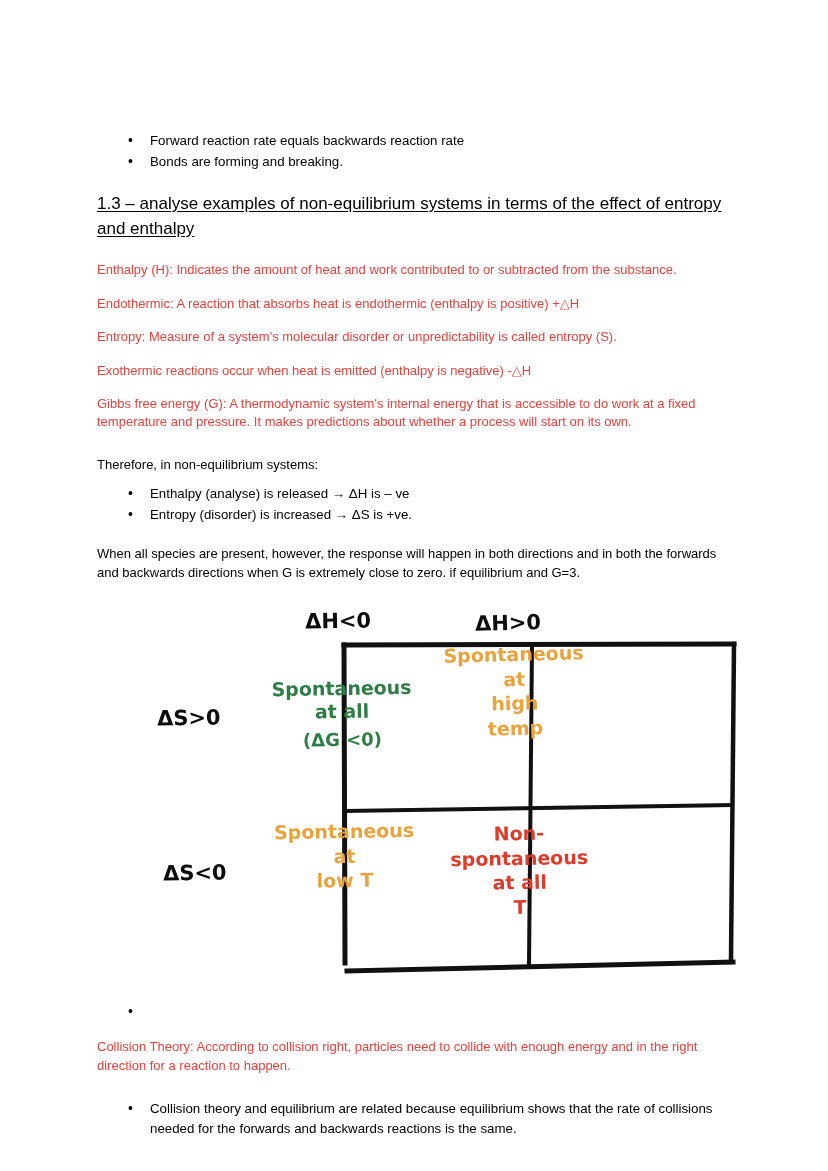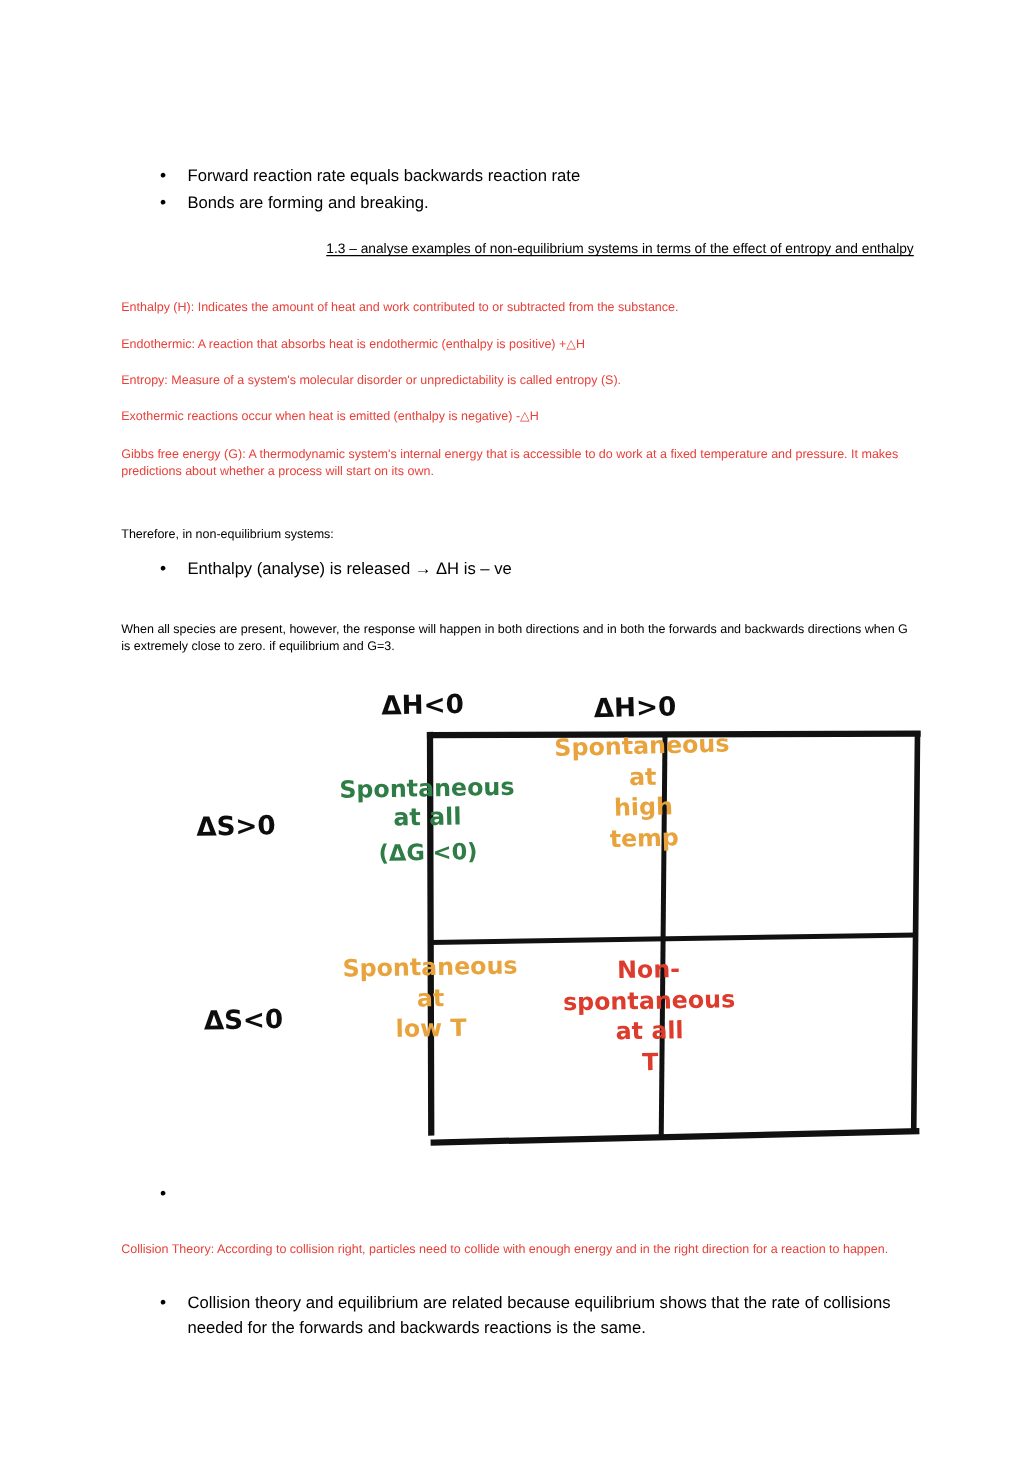--- a/index.html
+++ b/index.html
@@ -25,35 +25,34 @@
 
   .content {
     position: absolute;
     left: 97px;
     top: 118px;
     width: 634px;
   }
 
   
   .para {
-    font-size: 10px;
+    font-size: 13px;
     line-height: 1.42;
     color: #000000;
-    margin: 12px 0 10px 0;
+    margin: 0 0 10px 0;
   }
   .para.red {
     color: #e8403a;
     margin-bottom: 15px;
   }
   .heading {
-    font-size: 11px;
+    font-size: 17px;
     line-height: 1.45;
     color: #000000;
     margin: 0 0 11px 0;
-    text-align: right;
   }
   .heading span.u {
     text-decoration: underline;
     text-underline-offset: 2px;
   }
 
   
   ul.bullets {
     list-style: none;
     margin: 0 0 11px 0;
@@ -180,20 +179,21 @@
     <p class="para red">Entropy: Measure of a system's molecular disorder or unpredictability is called entropy (S).</p>
     <p class="para red">Exothermic reactions occur when heat is emitted (enthalpy is negative) -△H</p>
     <p class="para red">Gibbs free energy (G): A thermodynamic system's internal energy that is accessible to do work at a fixed temperature and pressure. It makes predictions about whether a process will start on its own.</p>
 
     <div class="spacer-sm"></div>
 
     <p class="para">Therefore, in non-equilibrium systems:</p>
 
     <ul class="bullets tight">
       <li>Enthalpy (analyse) is released → ΔH is – ve</li>
+      <li>Entropy (disorder) is increased → ΔS is +ve.</li>
     </ul>
 
     <div class="spacer-sm"></div>
 
     <p class="para">When all species are present, however, the response will happen in both directions and in both the forwards and backwards directions when G is extremely close to zero. if equilibrium and G=3.</p>
 
     <div class="spacer-md"></div>
 
     <div class="diagram">
 

